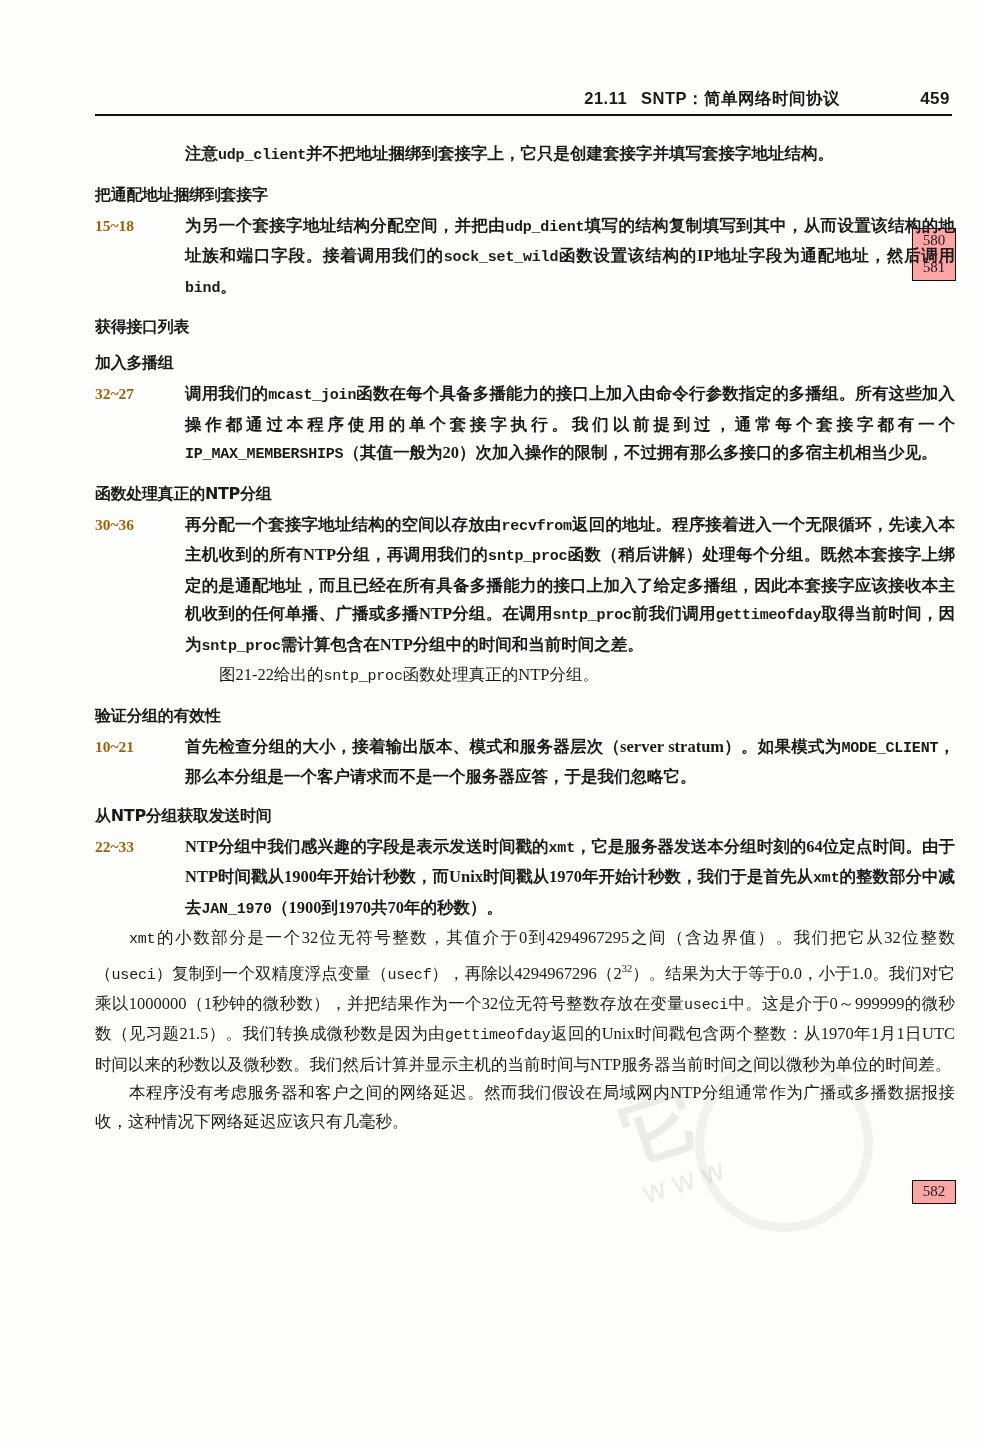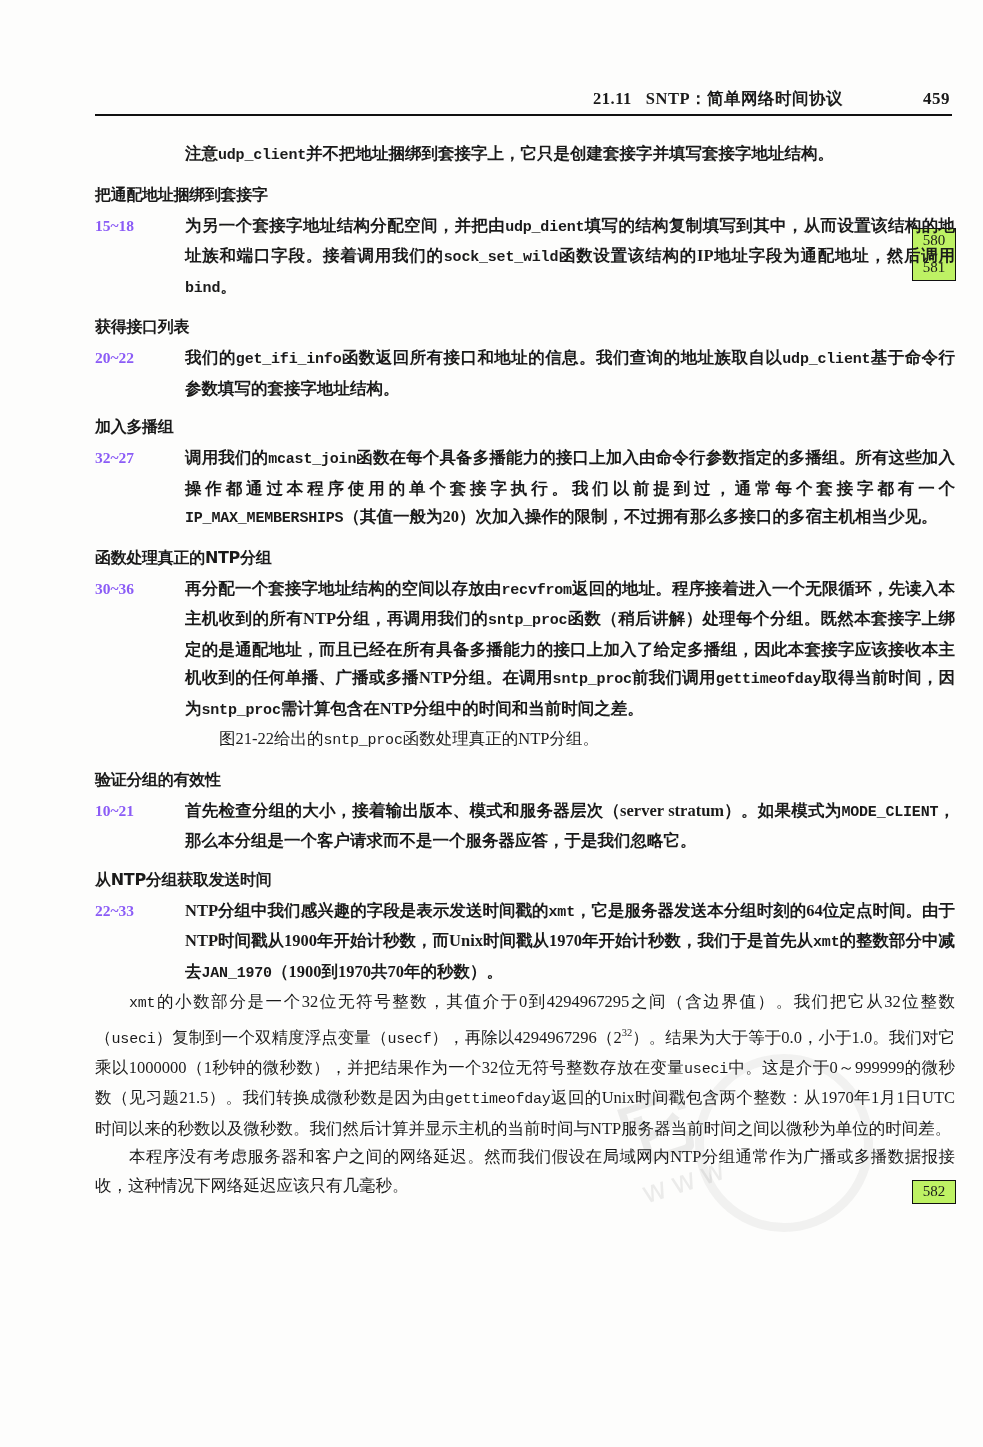--- a/index.html
+++ b/index.html
@@ -24,21 +24,21 @@
   }
   
   .header {
     position: absolute;
     left: 95px;
     top: 88px;
     width: 855px;
     display: flex;
     justify-content: flex-end;
     align-items: baseline;
-    font-family: Liberation Serif, serif;
+    font-family: Liberation Sans, sans-serif;
     font-weight: bold;
     font-size: 16.5px;
     letter-spacing: 0.5px;
   }
   .header .sect {
     margin-right: 14px;
   }
   .header .ttl {
     margin-right: 80px;
   }
@@ -70,21 +70,21 @@
     font-weight: bold;
   }
   .lines {
     position: absolute;
     left: 0;
     top: 0;
     width: 82px;
     font-size: 15.5px;
     line-height: 28.5px;
     font-family: "Liberation Serif", serif;
-    color: #8b5cf6;
+    color: #a16207;
     letter-spacing: 0px;
   }
   .heading {
     font-family: "DejaVu Sans", sans-serif;
     font-weight: bold;
     font-size: 16px;
     line-height: 24px;
     margin: 12px 0 5px 0;
     letter-spacing: -0.3px;
   }
@@ -102,21 +102,21 @@
   }
   .plainpara.sub {
     padding-left: 90px;
     text-indent: 34px;
   }
   sup { font-size: 10.5px; vertical-align: super; }
   
   .marginbox {
     position: absolute;
     border: 1.5px solid #111;
-    background: #bef264;
+    background: #fca5a5;
     font-family: "Liberation Serif", serif;
     font-size: 15px;
     line-height: 17px;
     text-align: center;
     padding: 3px 6px 4px 6px;
   }
   .marginbox .tilde {
     font-size: 12px;
     line-height: 10px;
     display: block;
@@ -190,24 +190,20 @@
       <span>注意<span class="mono">udp_client</span>并不把地址捆绑到套接字上，它只是创建套接字并填写套接字地址结构。</span>
     </div>
 
     <div class="heading">把通配地址捆绑到套接字</div>
     <div class="para">
       <span class="lines">15~18</span>
       <span>为另一个套接字地址结构分配空间，并把由<span class="mono">udp_dient</span>填写的结构复制填写到其中，从而设置该结构的地址族和端口字段。接着调用我们的<span class="mono">sock_set_wild</span>函数设置该结构的IP地址字段为通配地址，然后调用<span class="mono">bind</span>。</span>
     </div>
 
     <div class="heading">获得接口列表</div>
-    <div class="para">
-      <span class="lines">20~22</span>
-      <span>我们的<span class="mono">get_ifi_info</span>函数返回所有接口和地址的信息。我们查询的地址族取自以<span class="mono">udp_client</span>基于命令行参数填写的套接字地址结构。</span>
-    </div>
 
     <div class="heading">加入多播组</div>
     <div class="para">
       <span class="lines">32~27</span>
       <span>调用我们的<span class="mono">mcast_join</span>函数在每个具备多播能力的接口上加入由命令行参数指定的多播组。所有这些加入操作都通过本程序使用的单个套接字执行。我们以前提到过，通常每个套接字都有一个<span class="mono">IP_MAX_MEMBERSHIPS</span>（其值一般为20）次加入操作的限制，不过拥有那么多接口的多宿主机相当少见。</span>
     </div>
 
     <div class="heading">函数处理真正的NTP分组</div>
     <div class="para">
       <span class="lines">30~36</span>

